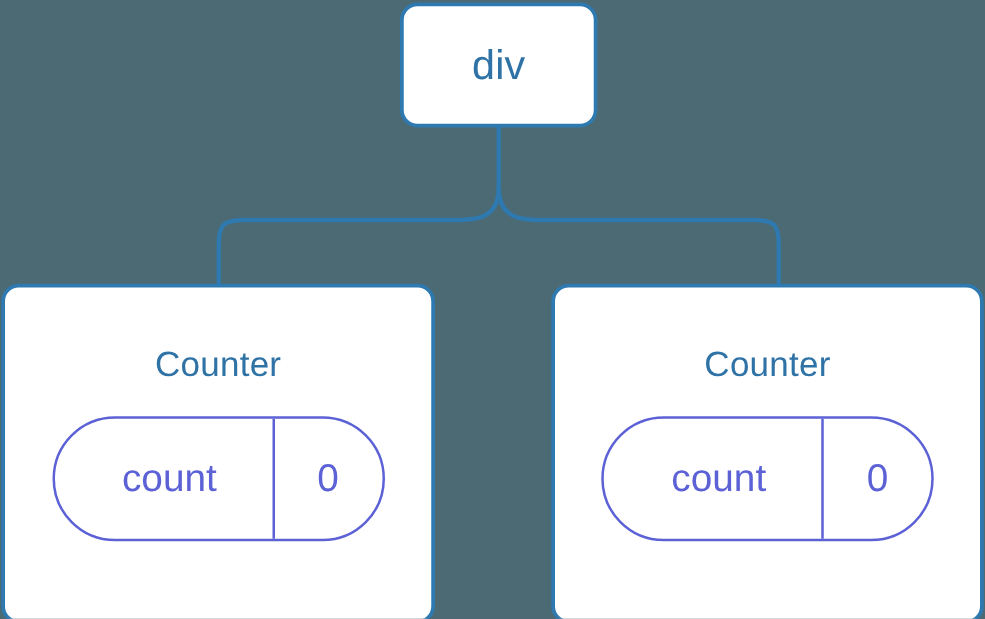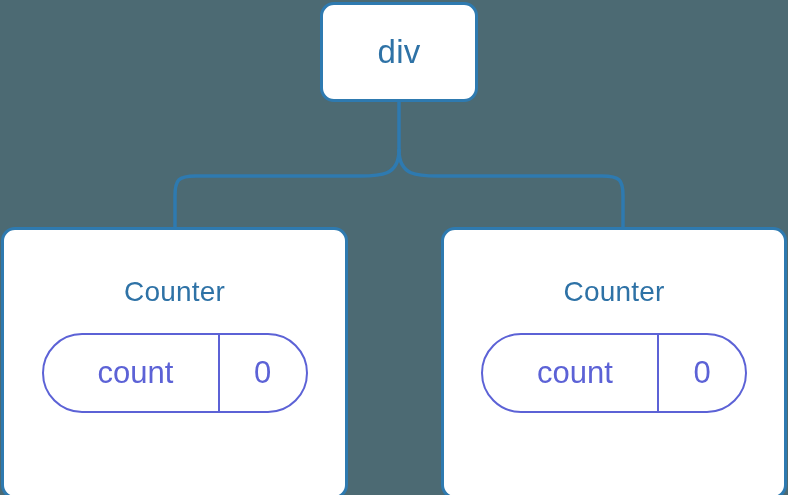--- a/index.html
+++ b/index.html
@@ -70,21 +70,21 @@
     font-size: 28px;
     color: #2e72a6;
     margin-top: 46px;
     letter-spacing: 0.2px;
   }
 
   
   .pill {
     position: relative;
     margin-top: 25px;
-    height: 80px;
+    height: 100px;
     border: 2px solid #5c62d6;
     border-radius: 50px;
     box-sizing: border-box;
     display: flex;
     align-items: stretch;
     background: transparent;
   }
   .node-child.left .pill { width: 266px; }
   .node-child.right .pill { width: 266px; }
 

